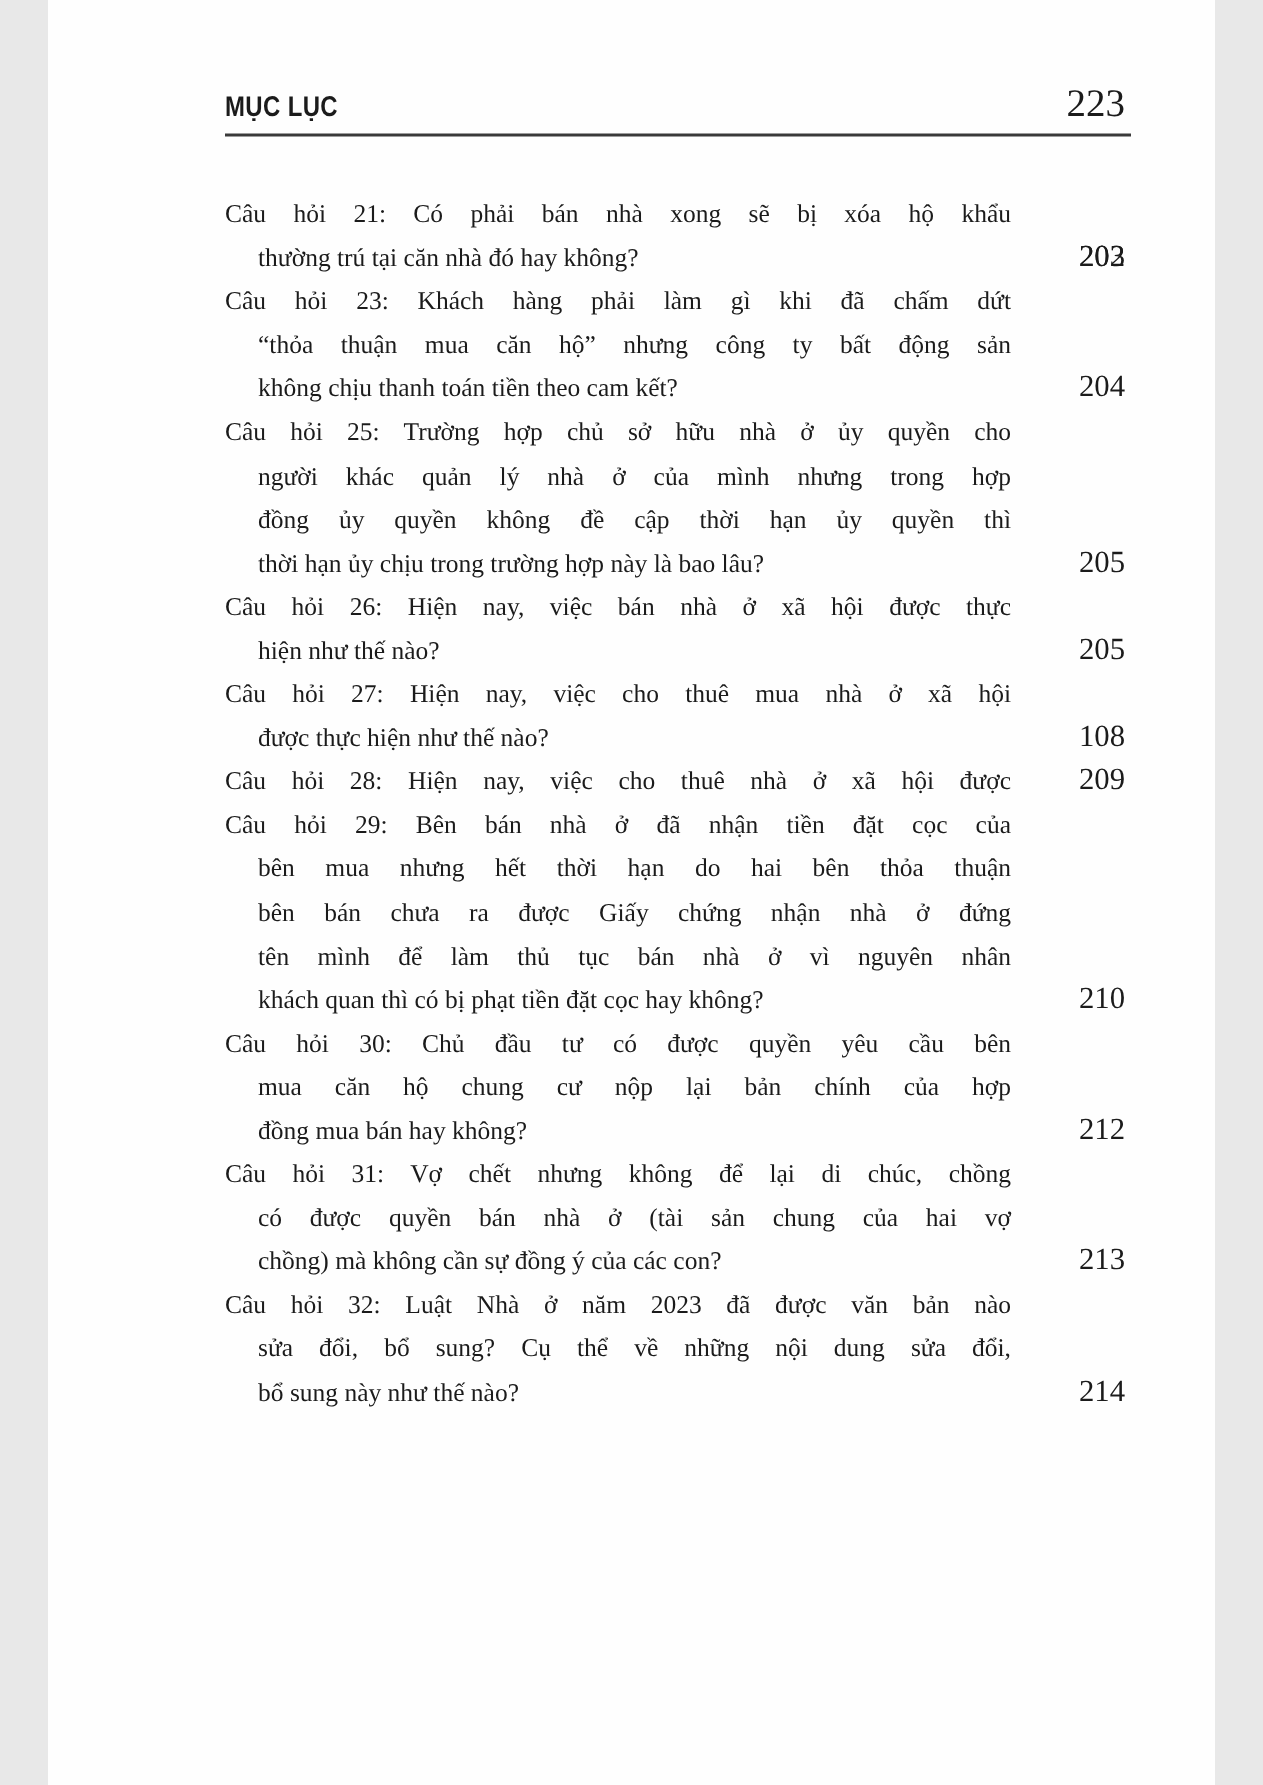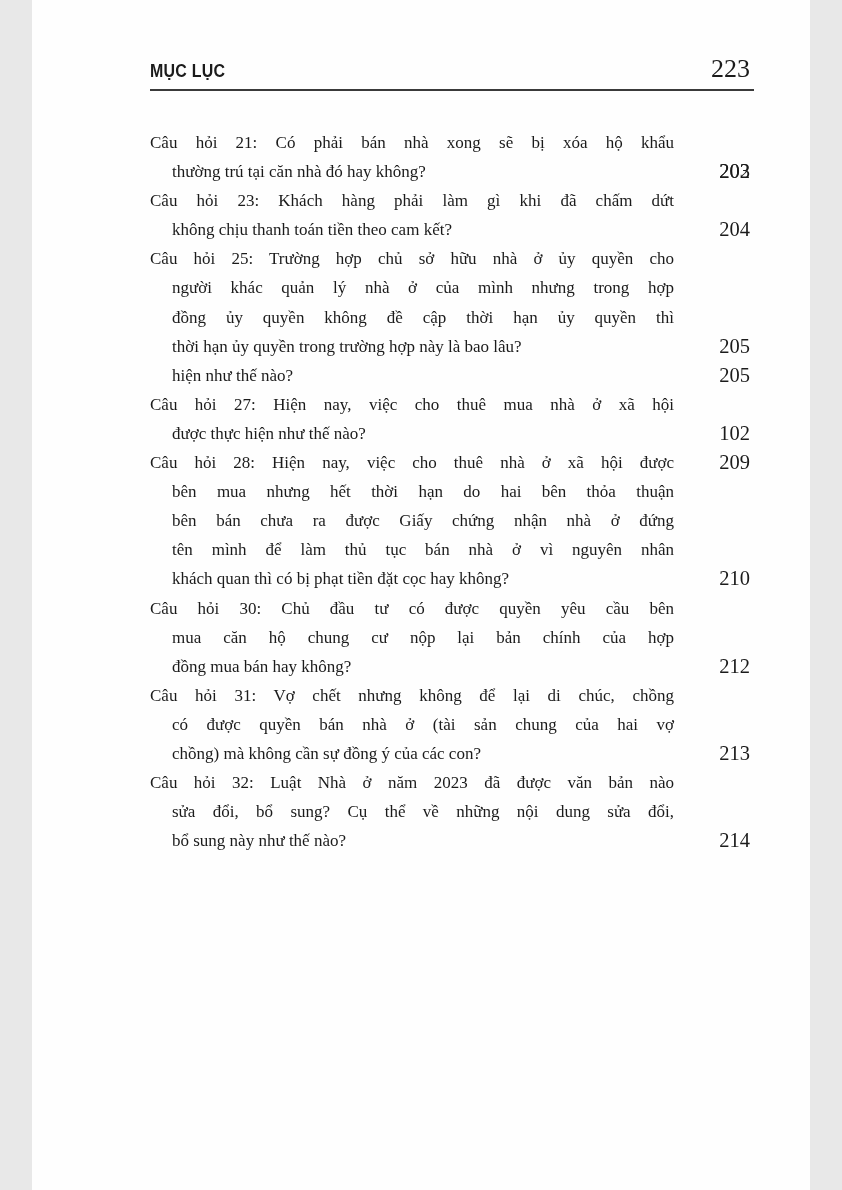--- a/index.html
+++ b/index.html
@@ -105,59 +105,62 @@
     <span class="entry-page">202</span>
   </div>
 
   <div class="toc-entry">
     <span class="entry-page">203</span>
   </div>
 
   <div class="toc-entry">
     <div class="entry-lines">
             <div class="line justified">Câu hỏi 23: Khách hàng phải làm gì khi đã chấm dứt</div>
+            <div class="line cont justified">“thỏa thuận mua căn hộ” nhưng công ty bất động sản</div>
             <div class="line cont last">không chịu thanh toán tiền theo cam kết?</div>
           </div>
     <span class="entry-page">204</span>
   </div>
 
   <div class="toc-entry">
     <div class="entry-lines">
             <div class="line justified">Câu hỏi 25: Trường hợp chủ sở hữu nhà ở ủy quyền cho</div>
             <div class="line cont justified">người khác quản lý nhà ở của mình nhưng trong hợp</div>
             <div class="line cont justified">đồng ủy quyền không đề cập thời hạn ủy quyền thì</div>
-            <div class="line cont last">thời hạn ủy quyền trong trường hợp này là bao lâu?</div>
+            <div class="line cont last">thời hạn ủy chịu trong trường hợp này là bao lâu?</div>
           </div>
     <span class="entry-page">205</span>
   </div>
 
   <div class="toc-entry">
     <div class="entry-lines">
+            <div class="line justified">Câu hỏi 26: Hiện nay, việc bán nhà ở xã hội được thực</div>
             <div class="line cont last">hiện như thế nào?</div>
           </div>
     <span class="entry-page">205</span>
   </div>
 
   <div class="toc-entry">
     <div class="entry-lines">
             <div class="line justified">Câu hỏi 27: Hiện nay, việc cho thuê mua nhà ở xã hội</div>
             <div class="line cont last">được thực hiện như thế nào?</div>
           </div>
-    <span class="entry-page">102</span>
+    <span class="entry-page">108</span>
   </div>
 
   <div class="toc-entry">
     <div class="entry-lines">
             <div class="line justified">Câu hỏi 28: Hiện nay, việc cho thuê nhà ở xã hội được</div>
           </div>
     <span class="entry-page">209</span>
   </div>
 
   <div class="toc-entry">
     <div class="entry-lines">
+            <div class="line justified">Câu hỏi 29: Bên bán nhà ở đã nhận tiền đặt cọc của</div>
             <div class="line cont justified">bên mua nhưng hết thời hạn do hai bên thỏa thuận</div>
             <div class="line cont justified">bên bán chưa ra được Giấy chứng nhận nhà ở đứng</div>
             <div class="line cont justified">tên mình để làm thủ tục bán nhà ở vì nguyên nhân</div>
             <div class="line cont last">khách quan thì có bị phạt tiền đặt cọc hay không?</div>
           </div>
     <span class="entry-page">210</span>
   </div>
 
   <div class="toc-entry">
     <div class="entry-lines">

